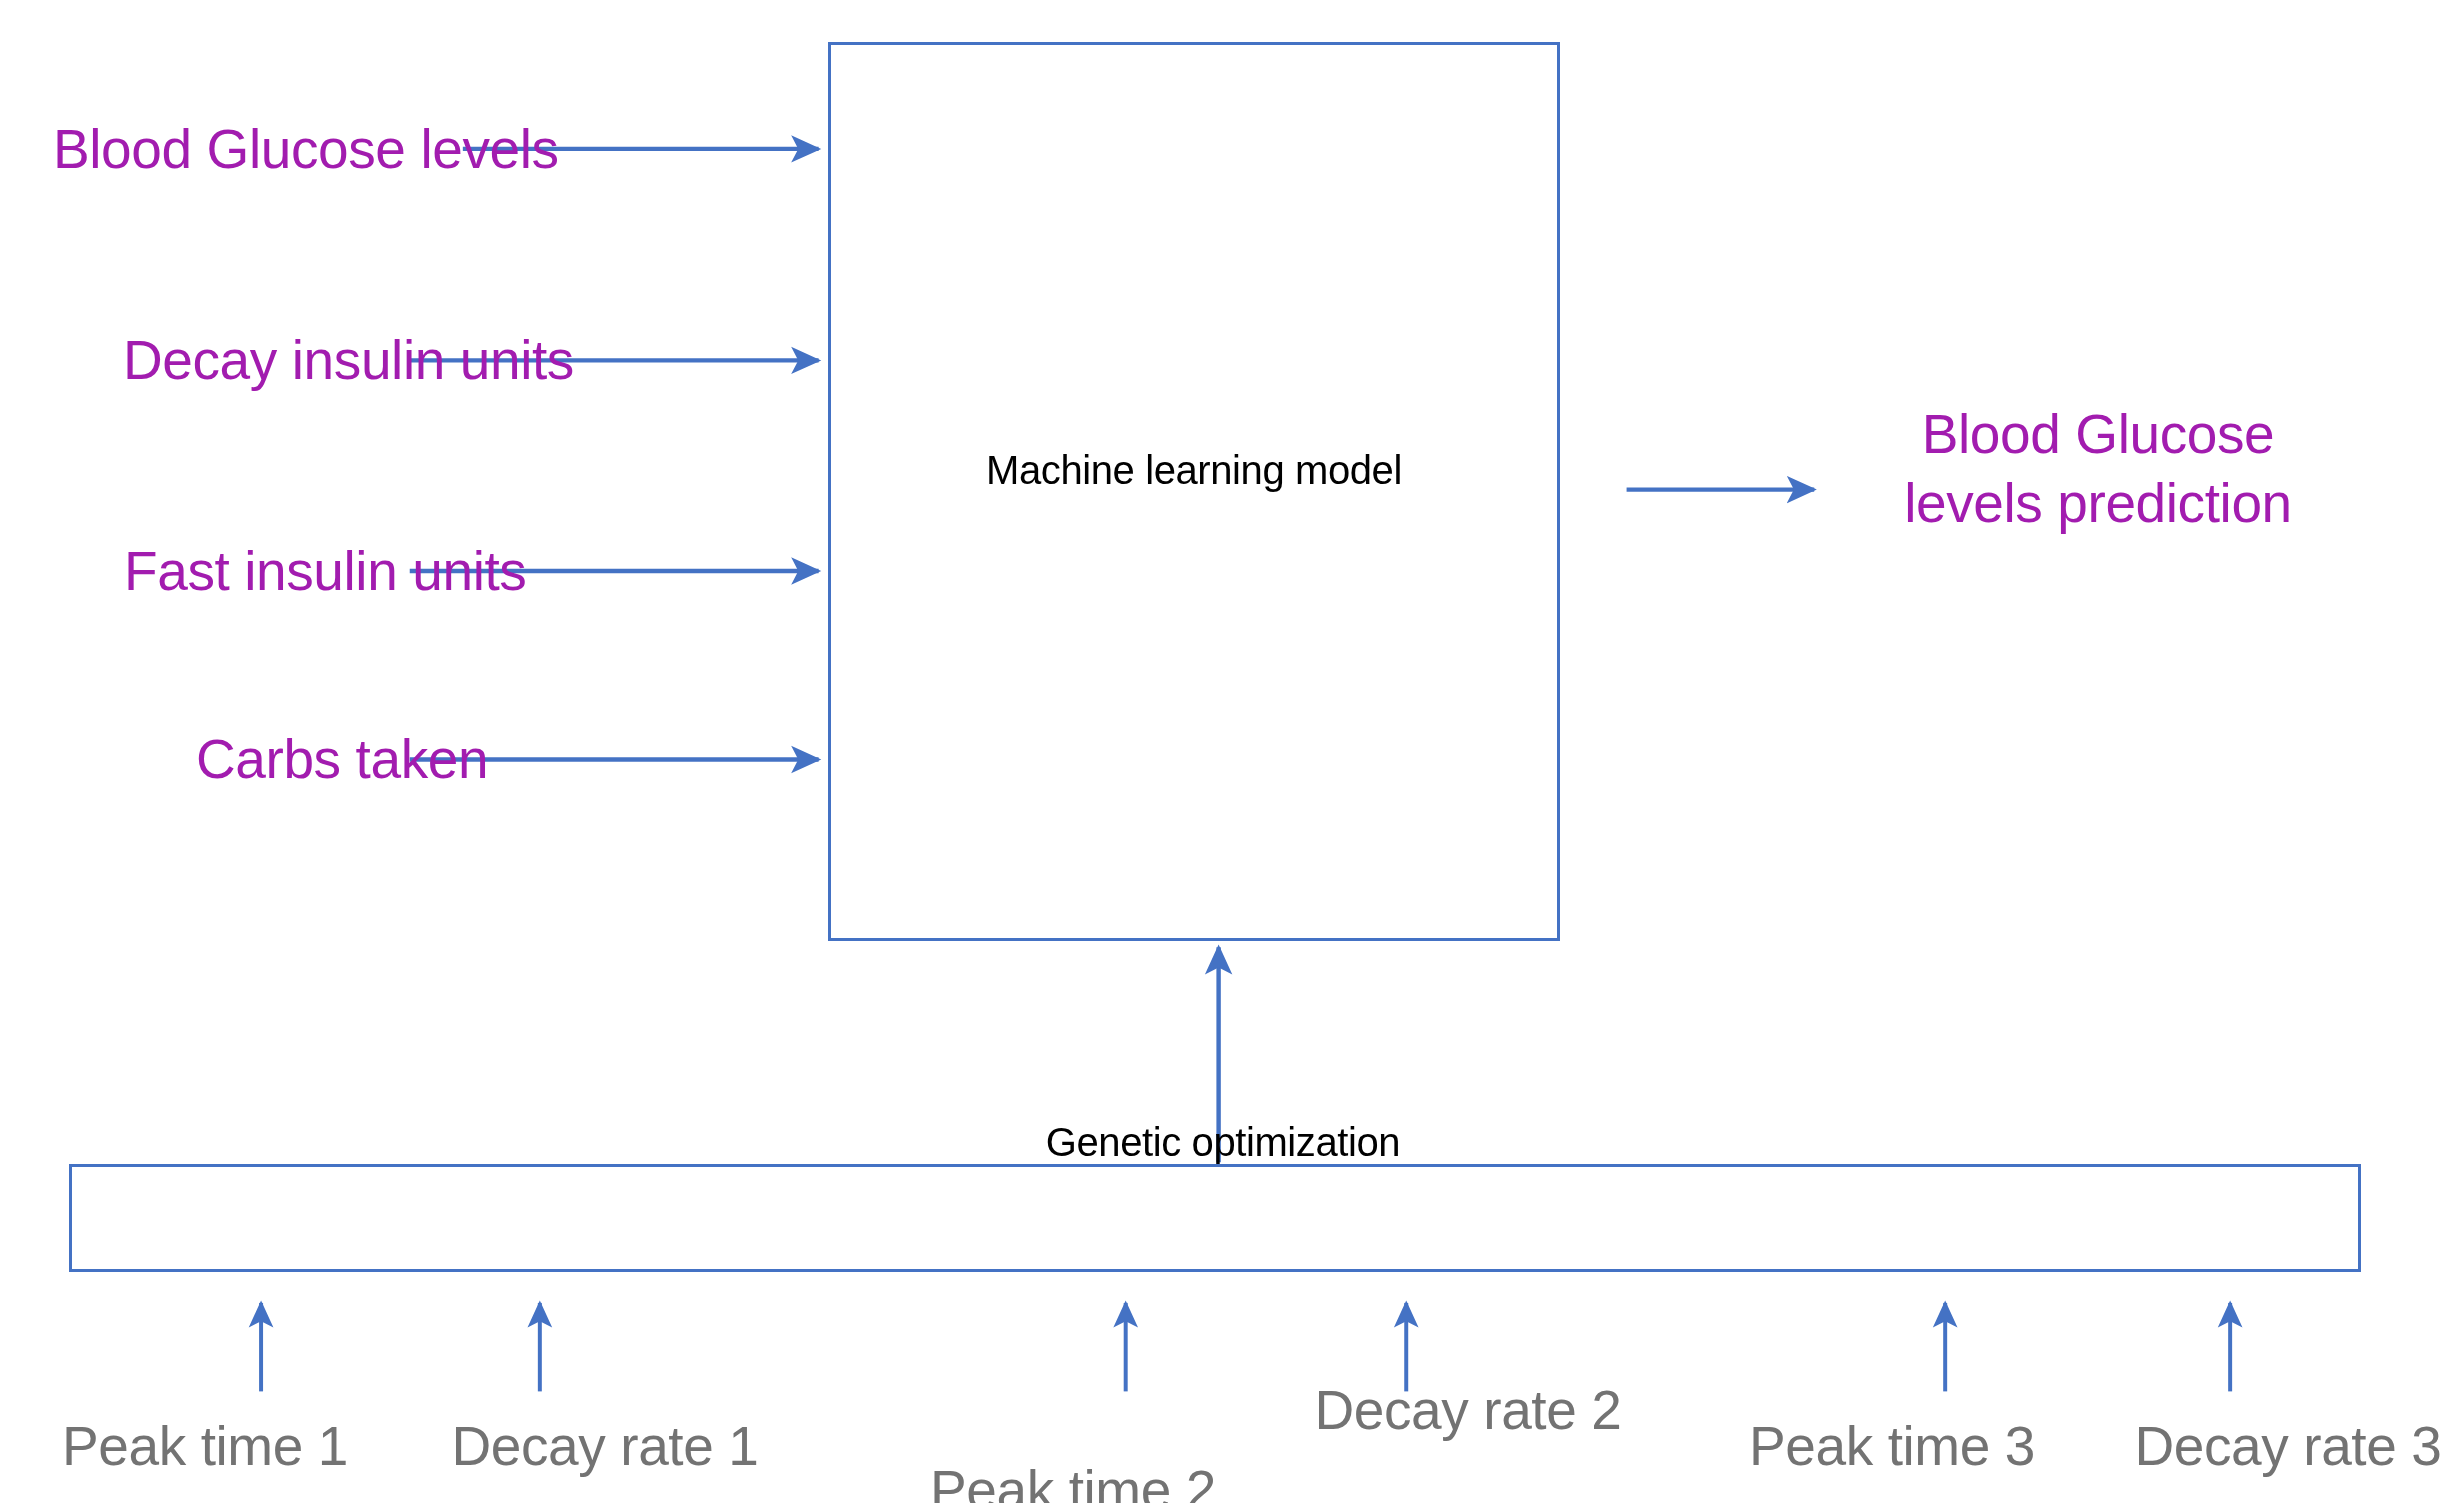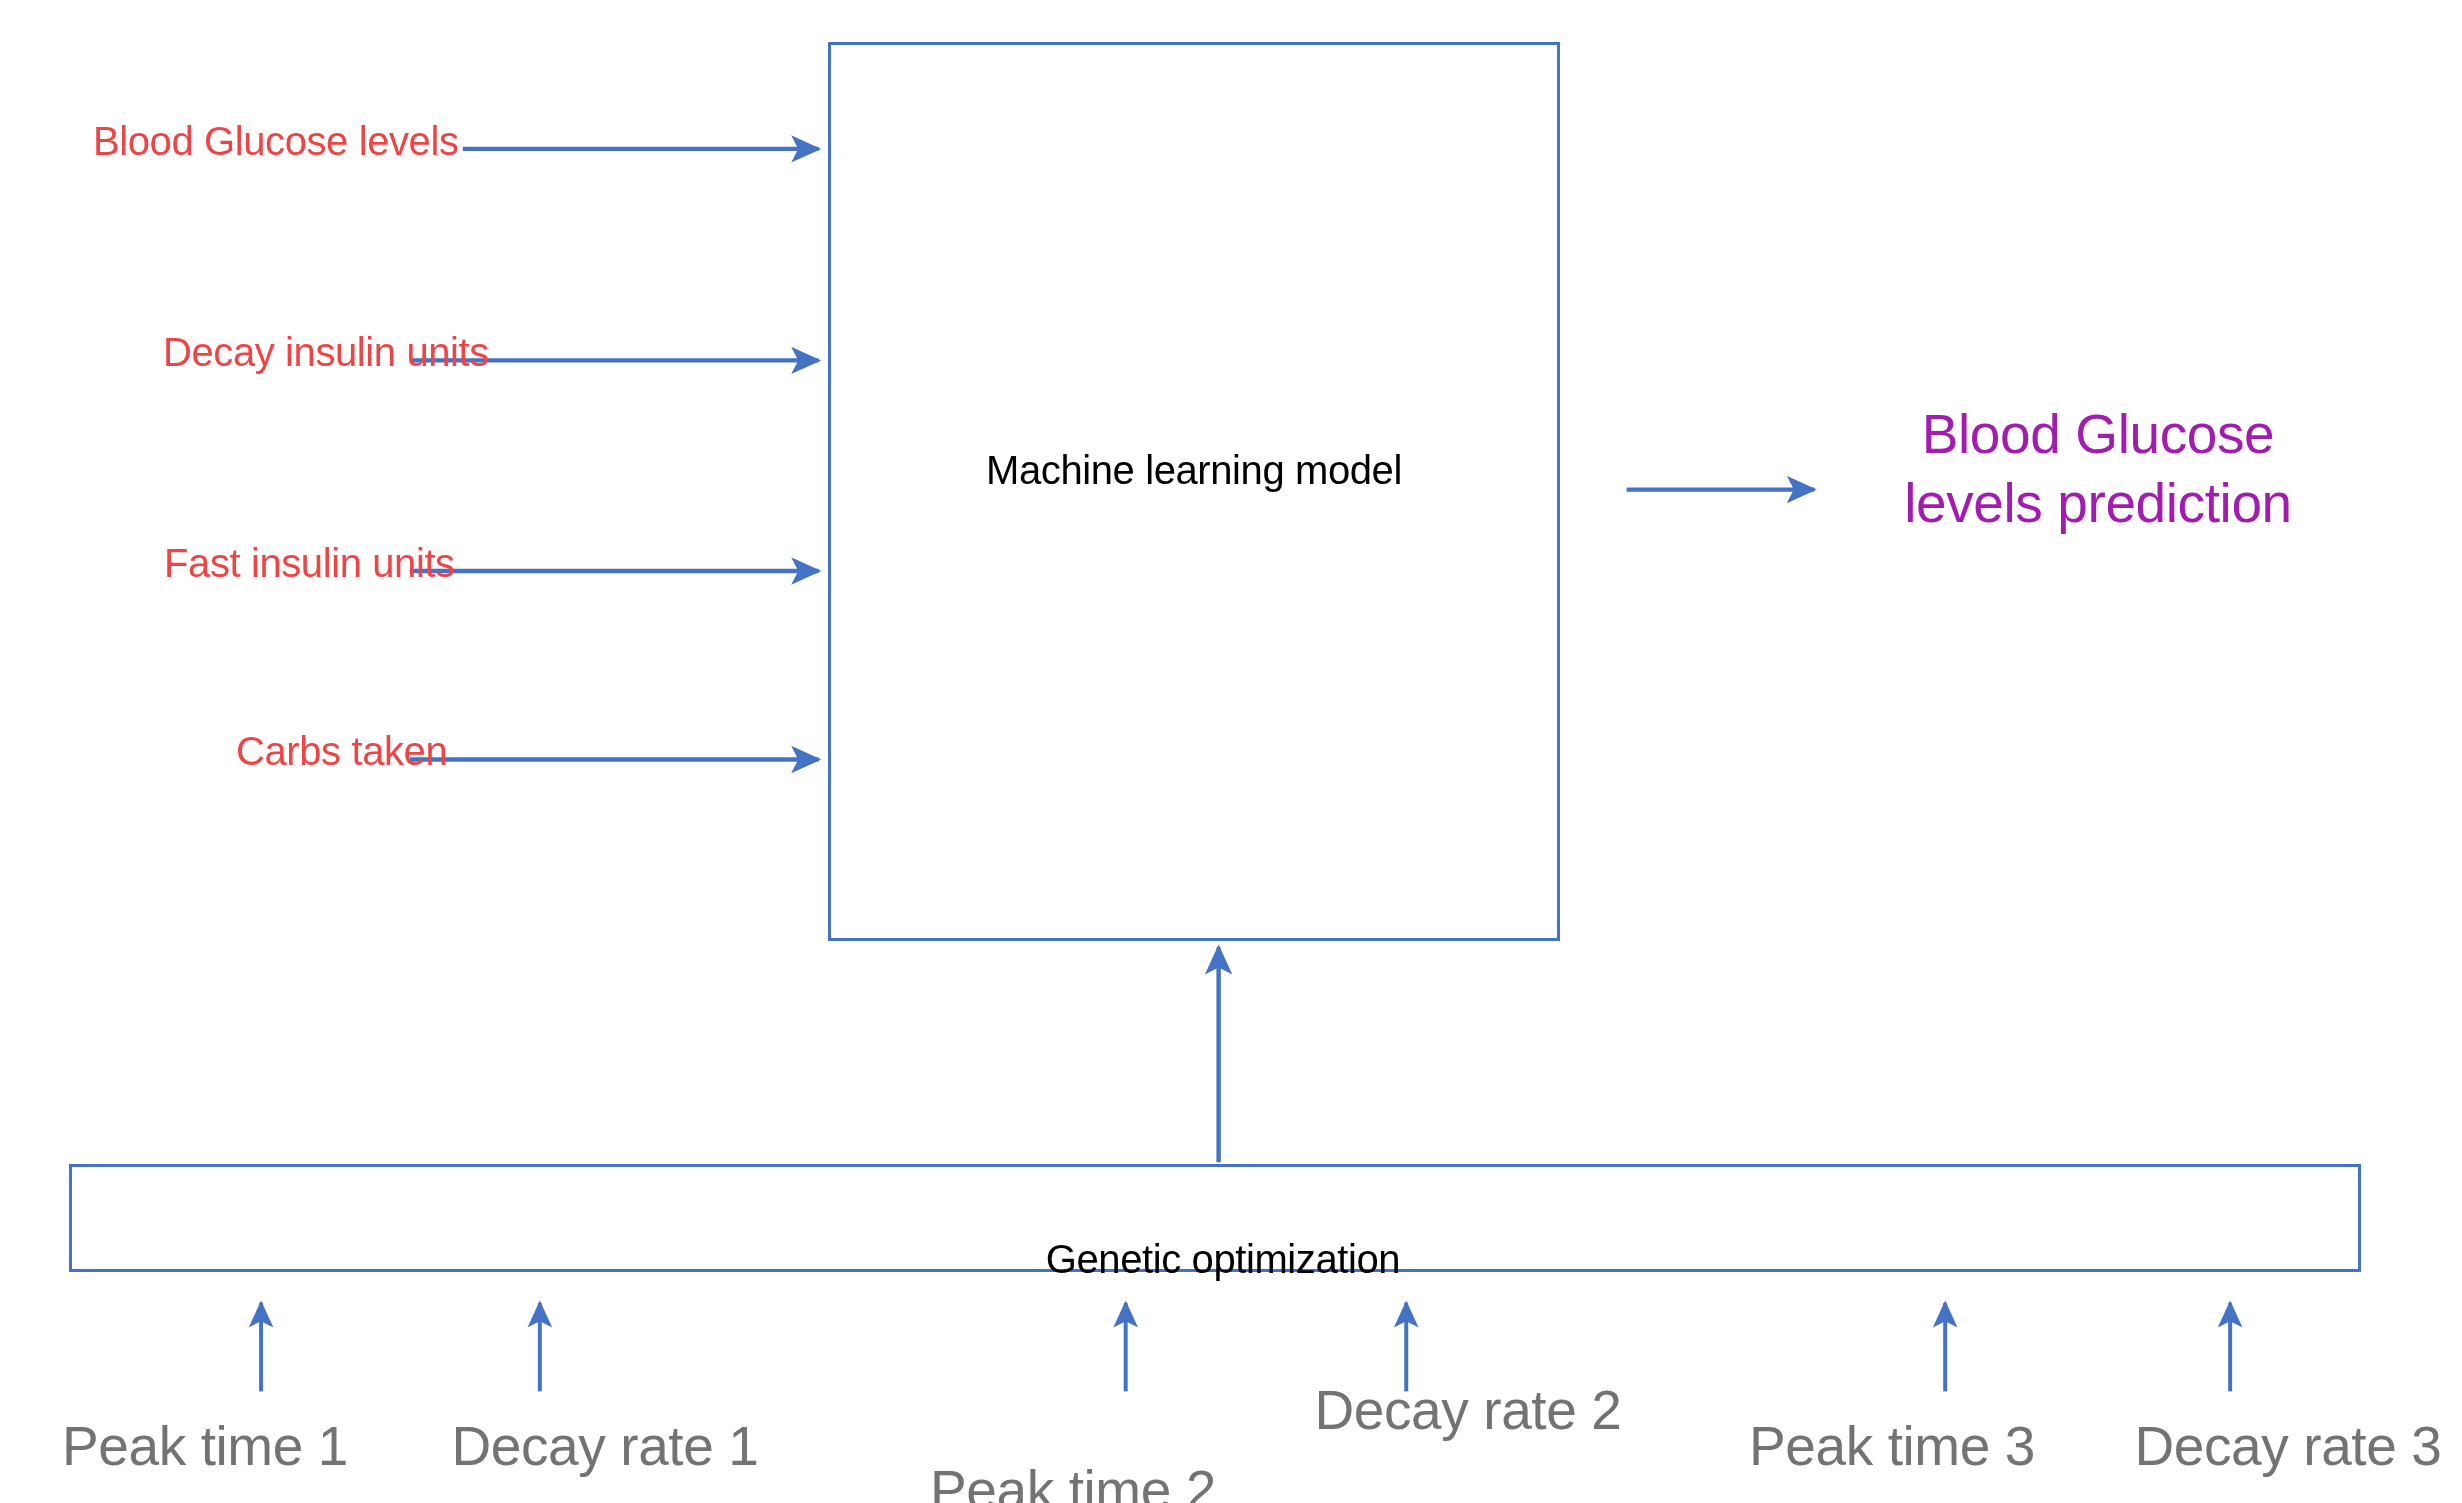--- a/index.html
+++ b/index.html
@@ -24,26 +24,25 @@
   .node-label {
     position: absolute;
     color: #000000;
     font-size: 40px;
     line-height: 1.12;
     white-space: pre;
     letter-spacing: -0.4px;
   }
   .input-label {
     position: absolute;
-    color: #ef4444;
-    font-size: 40px;
+    color: #a21caf;
+    font-size: 55px;
     line-height: 1.1;
     white-space: pre;
     letter-spacing: -0.4px;
-    margin-left: 40px;
   }
   .param-label {
     position: absolute;
     color: #737373;
     font-size: 55px;
     line-height: 1.1;
     white-space: pre;
     letter-spacing: -0.4px;
     text-align: left;
     transform: translateX(-50%);
@@ -100,21 +99,21 @@
       <line x1="1589" y1="1572" x2="1589" y2="1472"></line>
       <line x1="2198" y1="1572" x2="2198" y2="1472"></line>
       <line x1="2520" y1="1572" x2="2520" y2="1472"></line>
     </g>
   </svg>
 
   <div class="node-box" style="left:828px; top:42px; width:732px; height:899px;"></div>
   <div class="node-label" style="left:828px; top:448px; width:732px; text-align:center;">Machine learning model</div>
 
   <div class="node-box" style="left:69px; top:1164px; width:2292px; height:108px;"></div>
-  <div class="node-label" style="left:69px; top:1237px; width:2308px; text-align:center;">Genetic optimization</div>
+  <div class="node-label" style="left:69px; top:1120px; width:2308px; text-align:center;">Genetic optimization</div>
 
   <div class="input-label" style="left:53px; top:119px;">Blood Glucose levels</div>
   <div class="input-label" style="left:123px; top:330px;">Decay insulin units</div>
   <div class="input-label" style="left:124px; top:541px;">Fast insulin units</div>
   <div class="input-label" style="left:196px; top:729px;">Carbs taken</div>
 
   <div class="out-label" style="left:2098px; top:400px; width:566px;">
     <div>Blood Glucose</div>
     <div>levels prediction</div>
   </div>

